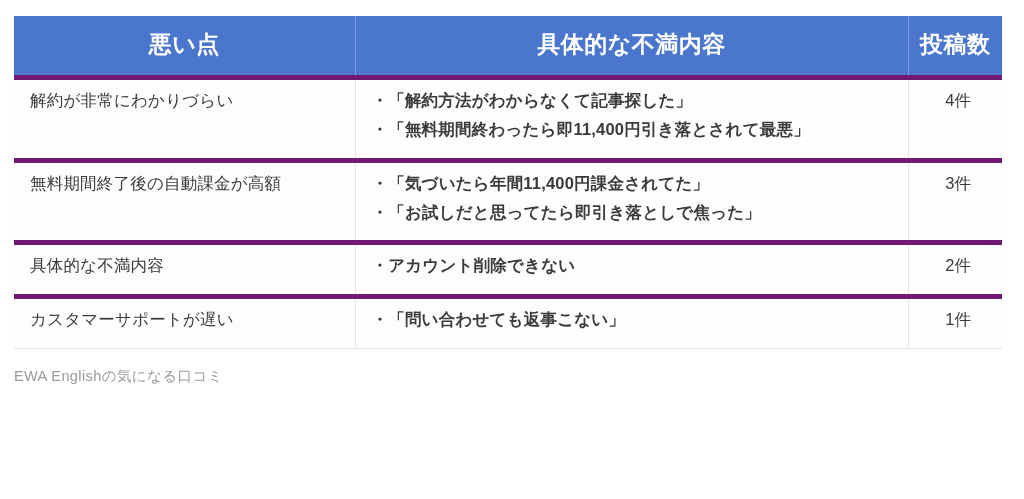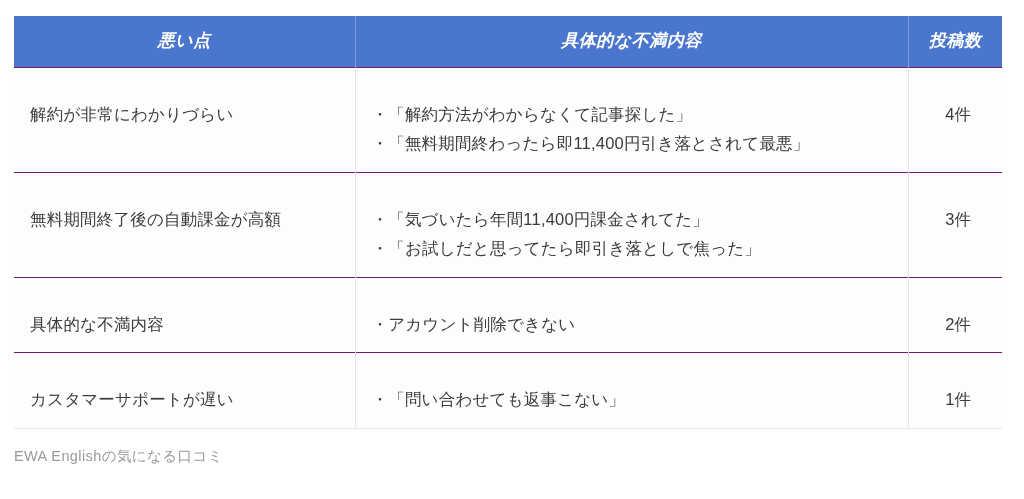--- a/index.html
+++ b/index.html
@@ -22,53 +22,53 @@
   }
   table.review-table {
     width: 988px;
     border-collapse: collapse;
     table-layout: fixed;
     background: #fdfdfd;
   }
   table.review-table thead th {
     background: #4a76ce;
     color: #ffffff;
-    font-size: 17px;
+    font-size: 23px;
     font-weight: bold;
     text-align: center;
     padding: 14px 6px 15px 6px;
     border-right: 1px solid #7b9ddd;
     line-height: 1.3;
     letter-spacing: 0.5px;
-    font-style: italic;
   }
   table.review-table thead th:last-child {
     border-right: none;
   }
   table.review-table tbody td {
-    border-top: 1px solid #701a75;
+    border-top: 5px solid #701a75;
     border-right: 1px solid #e6e6e6;
     color: #3b3b3b;
     font-size: 16.5px;
     line-height: 1.75;
     vertical-align: top;
-    padding: 32px 10px 14px 16px;
+    padding: 6px 10px 14px 16px;
     letter-spacing: 0.2px;
   }
   table.review-table tbody td:last-child {
     border-right: none;
   }
   table.review-table tbody tr:last-child td {
     border-bottom: 1px solid #e6e6e6;
   }
   .col-point   { width: 341px; }
   .col-detail  { width: 553px; }
   .col-count   { width: 94px; }
   .cell-detail .line {
     white-space: nowrap;
+    font-weight: bold;
   }
   .cell-count {
     text-align: center;
     padding-left: 18px;
   }
   .caption {
     margin-top: 18px;
     text-align: left;
     font-size: 14.5px;
     color: #9a9a9a;

